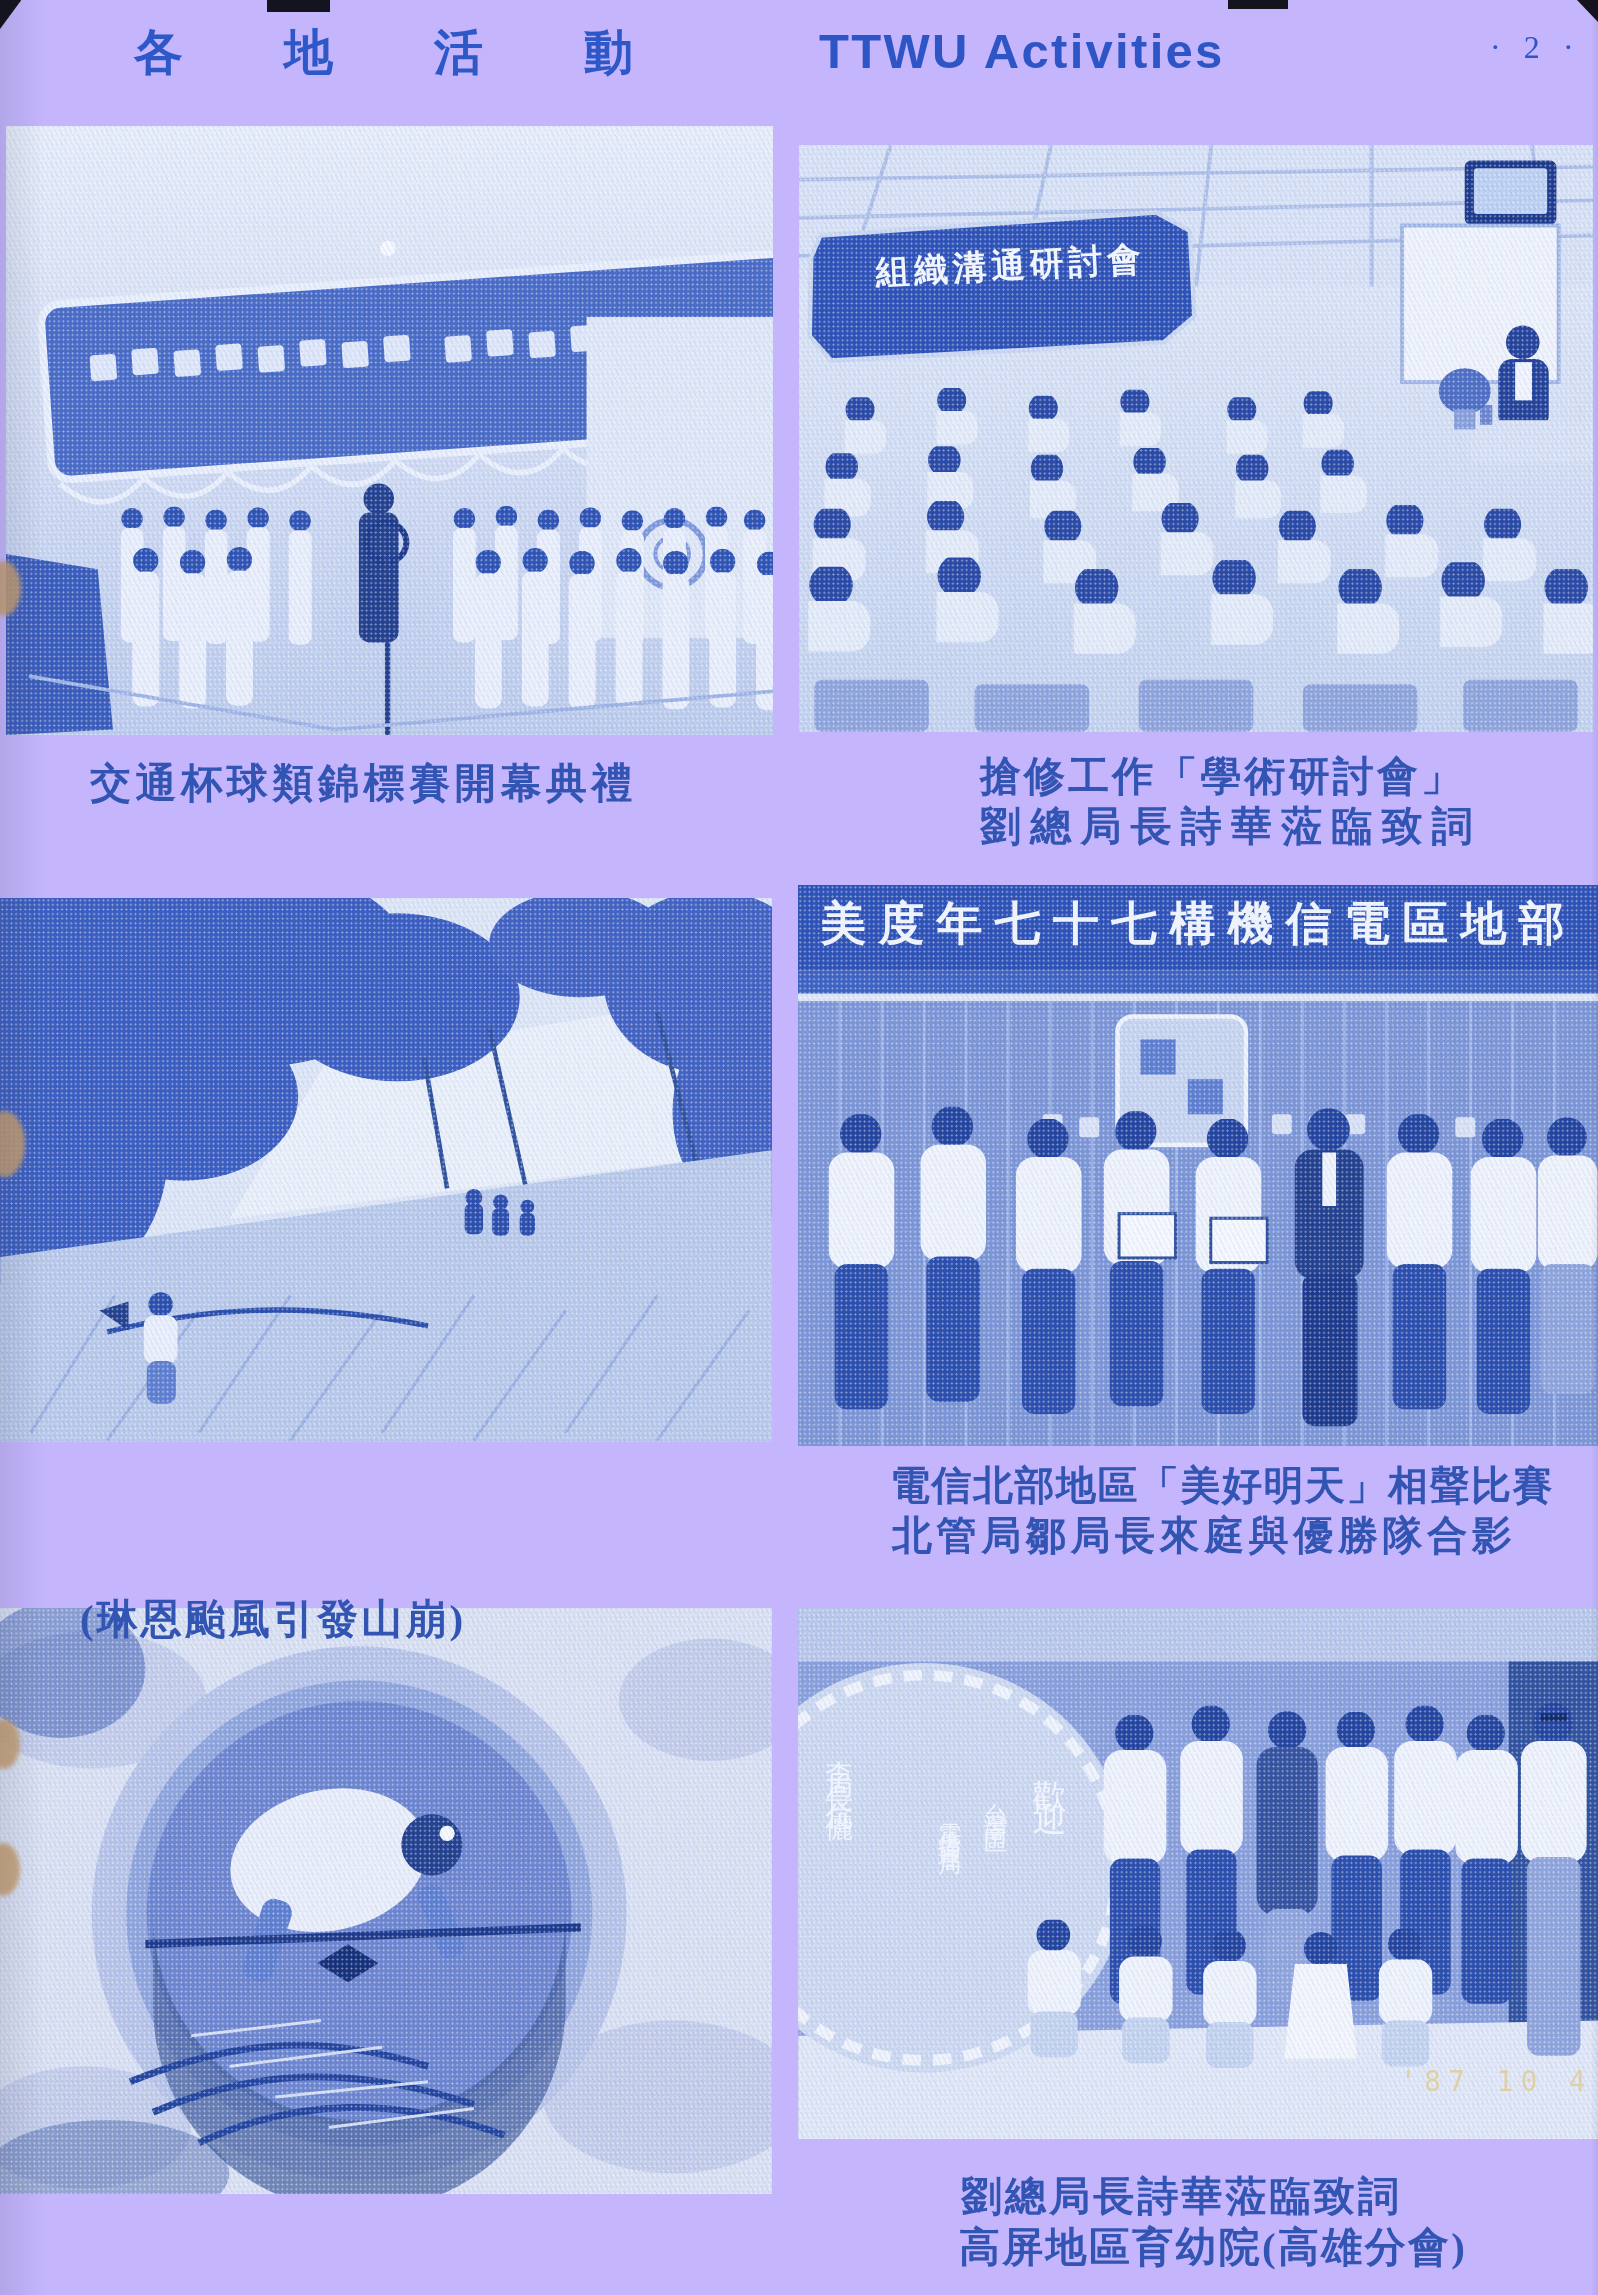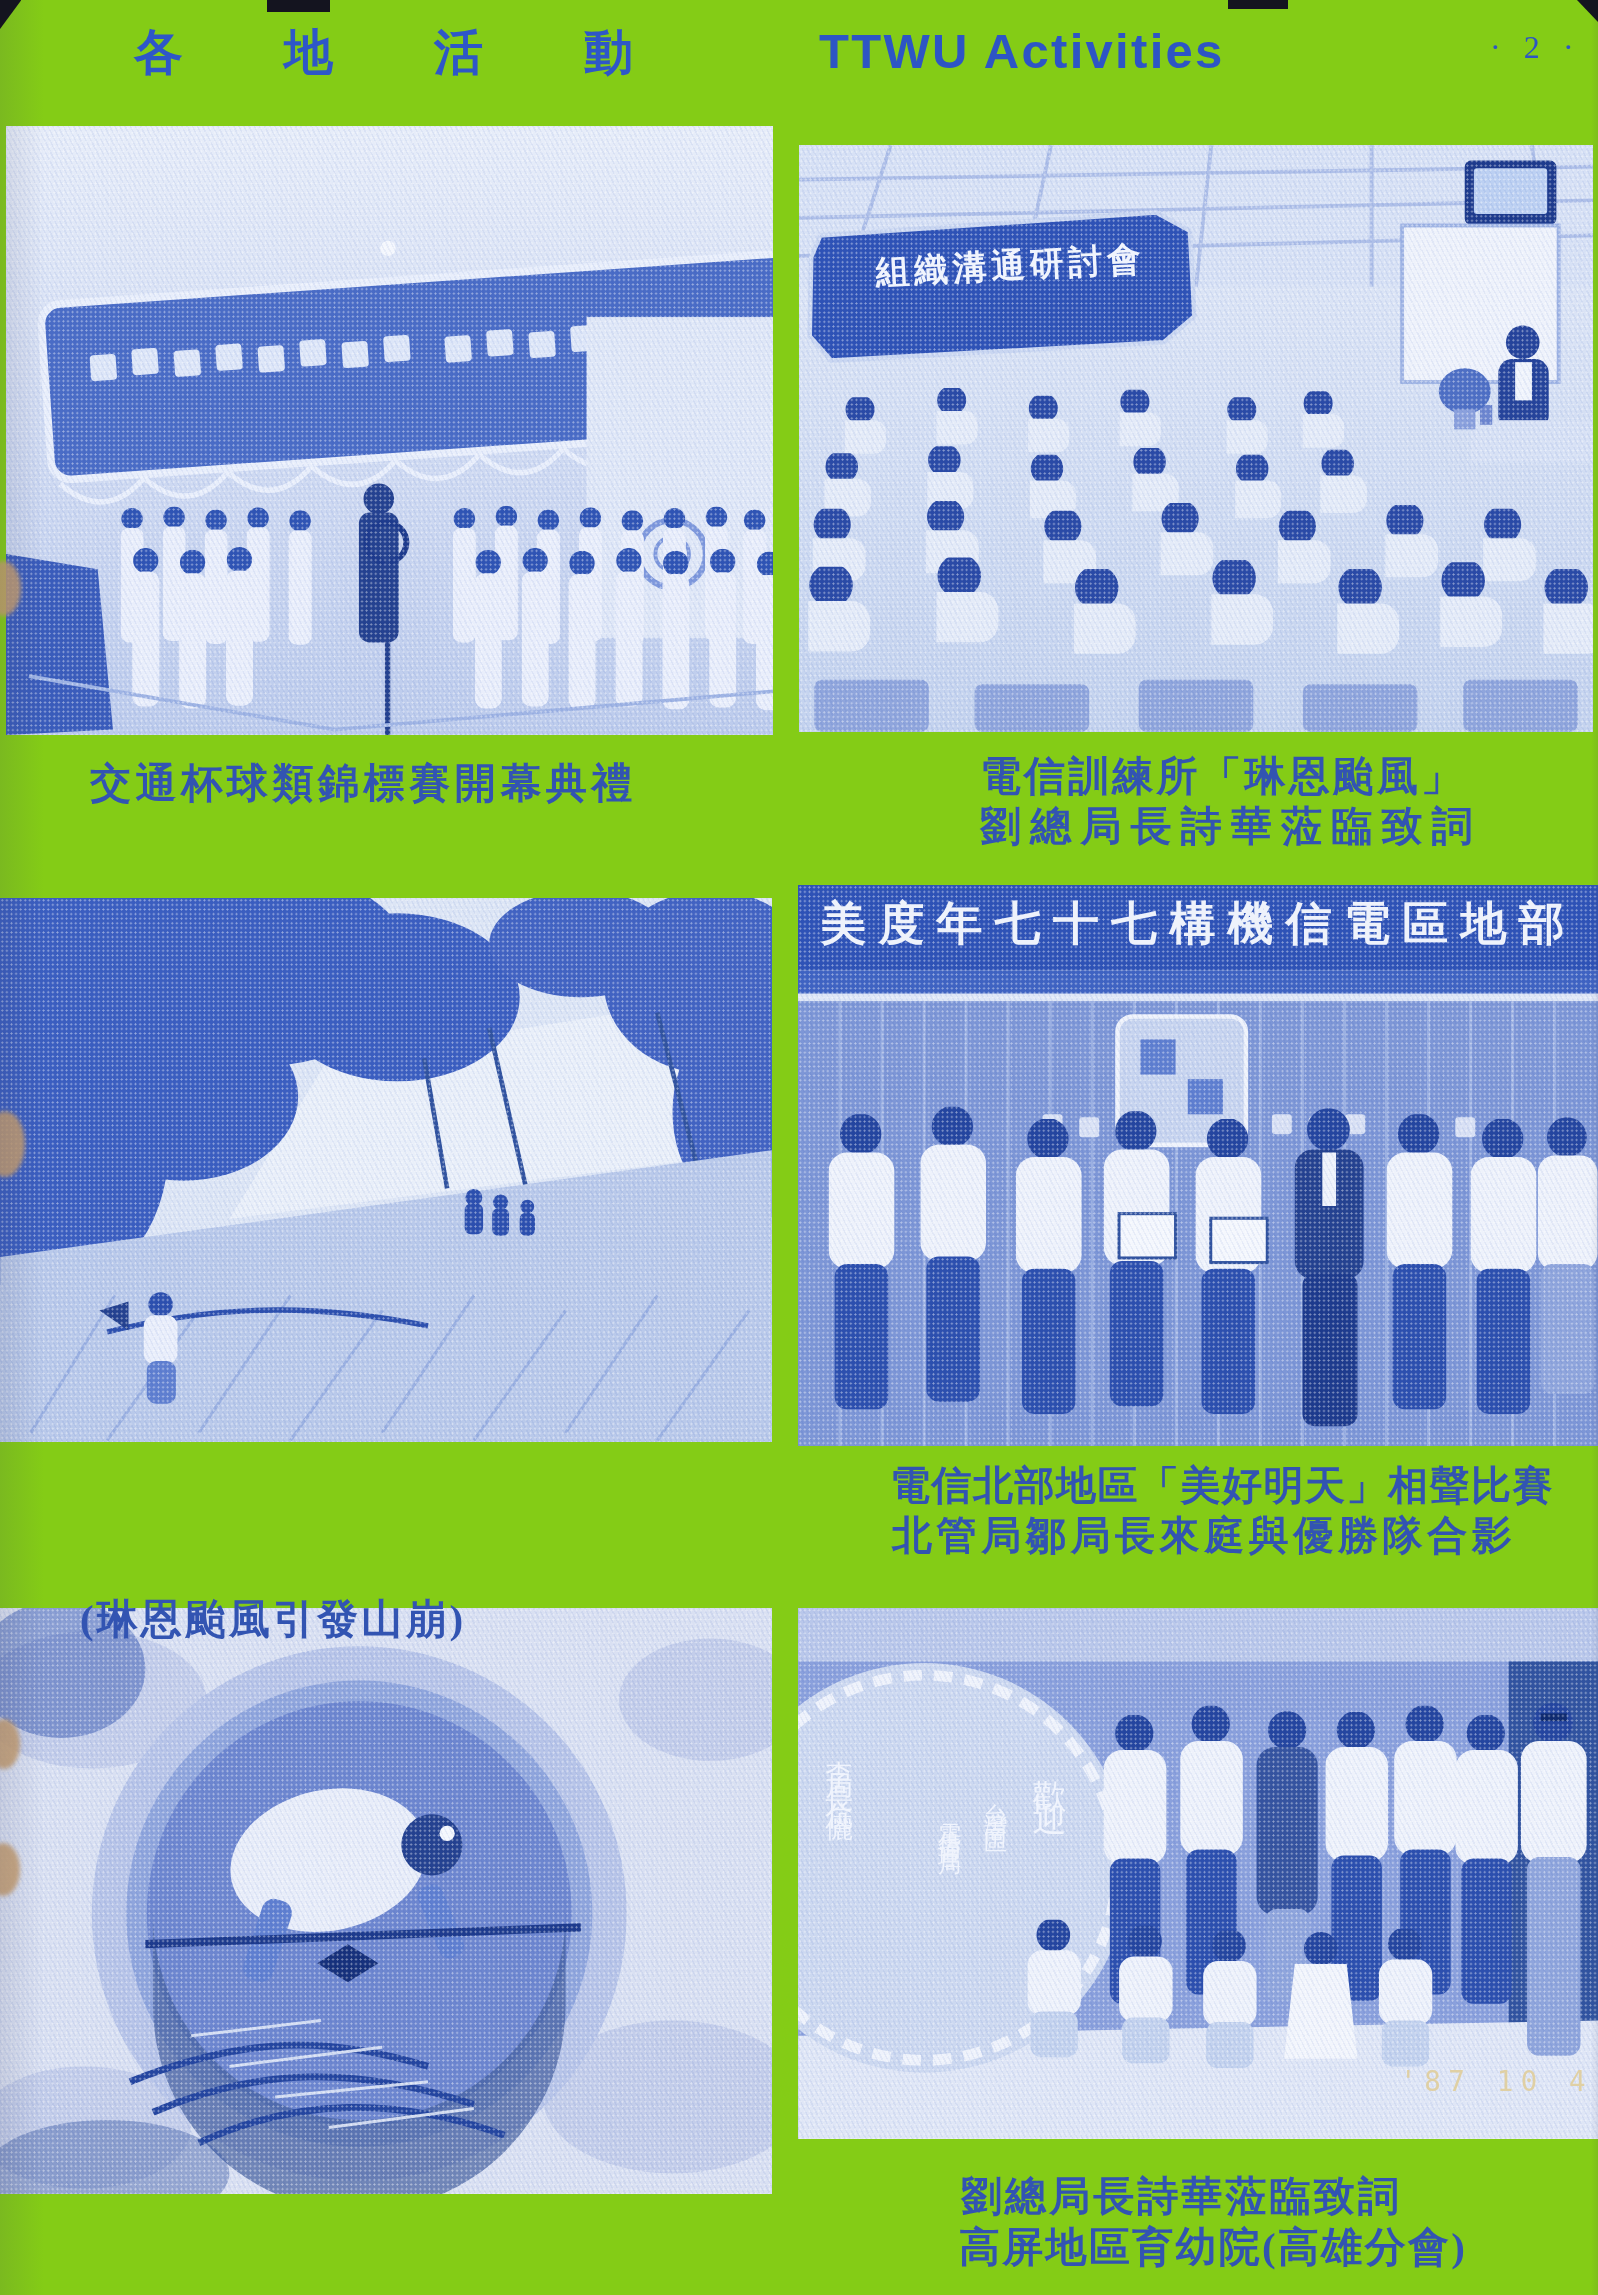--- a/index.html
+++ b/index.html
@@ -1,18 +1,18 @@
 <!DOCTYPE html>
 <html style="font-size:12.2px"><head>
 <meta charset="utf-8">
 <style>
   html,body { margin:0; padding:0; background:#d9d4c8; }
   .page {
     position:relative; width:1599px; height:2295px;
-    background:#84cc16; overflow:hidden;
+    background:#c4b5fd; overflow:hidden;
     font-family:"Liberation Serif", serif;
   }
   .hdr-zh {
     position:absolute; left:134px; top:20px;
     font-size:49px; font-weight:700; color:#2e57c8;
     letter-spacing:101px; white-space:nowrap;
   }
   .hdr-en {
     position:absolute; left:819px; top:23px;
     font-family:"Liberation Sans", sans-serif;
@@ -514,21 +514,21 @@
     <div class="ovl vtext" style="left:228px; top:145px; font-size:34px; letter-spacing:20px; color:#f0f4fd;">歡迎</div>
     <div class="ovl vtext" style="left:182px; top:177px; font-size:23px; letter-spacing:9.2px; color:#f0f4fd;">台灣南區</div>
     <div class="ovl vtext" style="left:136px; top:197px; font-size:23px; letter-spacing:7.6px; color:#f0f4fd;">電信管理局</div>
     <div class="ovl vtext" style="left:23px; top:130px; font-size:27.5px; letter-spacing:13.8px; color:#f0f4fd;">李局長伉儷</div>
     <div class="ovl stamp">'87 10 4</div>
     <div class="halftone"></div>
   </div>
 
   <div class="cap" style="left:90px; top:756px;">交通杯球類錦標賽開幕典禮</div>
 
-  <div class="cap" style="left:980px; top:749px; letter-spacing:3.1px;">電信訓練所「琳恩颱風」</div>
+  <div class="cap" style="left:980px; top:749px; letter-spacing:3.1px;">搶修工作「學術研討會」</div>
   <div class="cap" style="left:980px; top:799px; letter-spacing:9.2px;">劉總局長詩華蒞臨致詞</div>
 
   <div class="cap" style="left:80px; top:1592px; letter-spacing:3.1px;">(琳恩颱風引發山崩)</div>
 
   <div class="cap" style="left:892px; top:1508px; font-size:40px; letter-spacing:4.6px;">北管局鄒局長來庭與優勝隊合影</div>
   <div class="cap" style="left:890px; top:1458px; font-size:40px; letter-spacing:1.5px;">電信北部地區「美好明天」相聲比賽</div>
 
 
   <div class="cap" style="left:961px; top:2169px; letter-spacing:3.1px;">劉總局長詩華蒞臨致詞</div>
   <div class="cap" style="left:959px; top:2220px; letter-spacing:2.3px;">高屏地區育幼院(高雄分會)</div>

